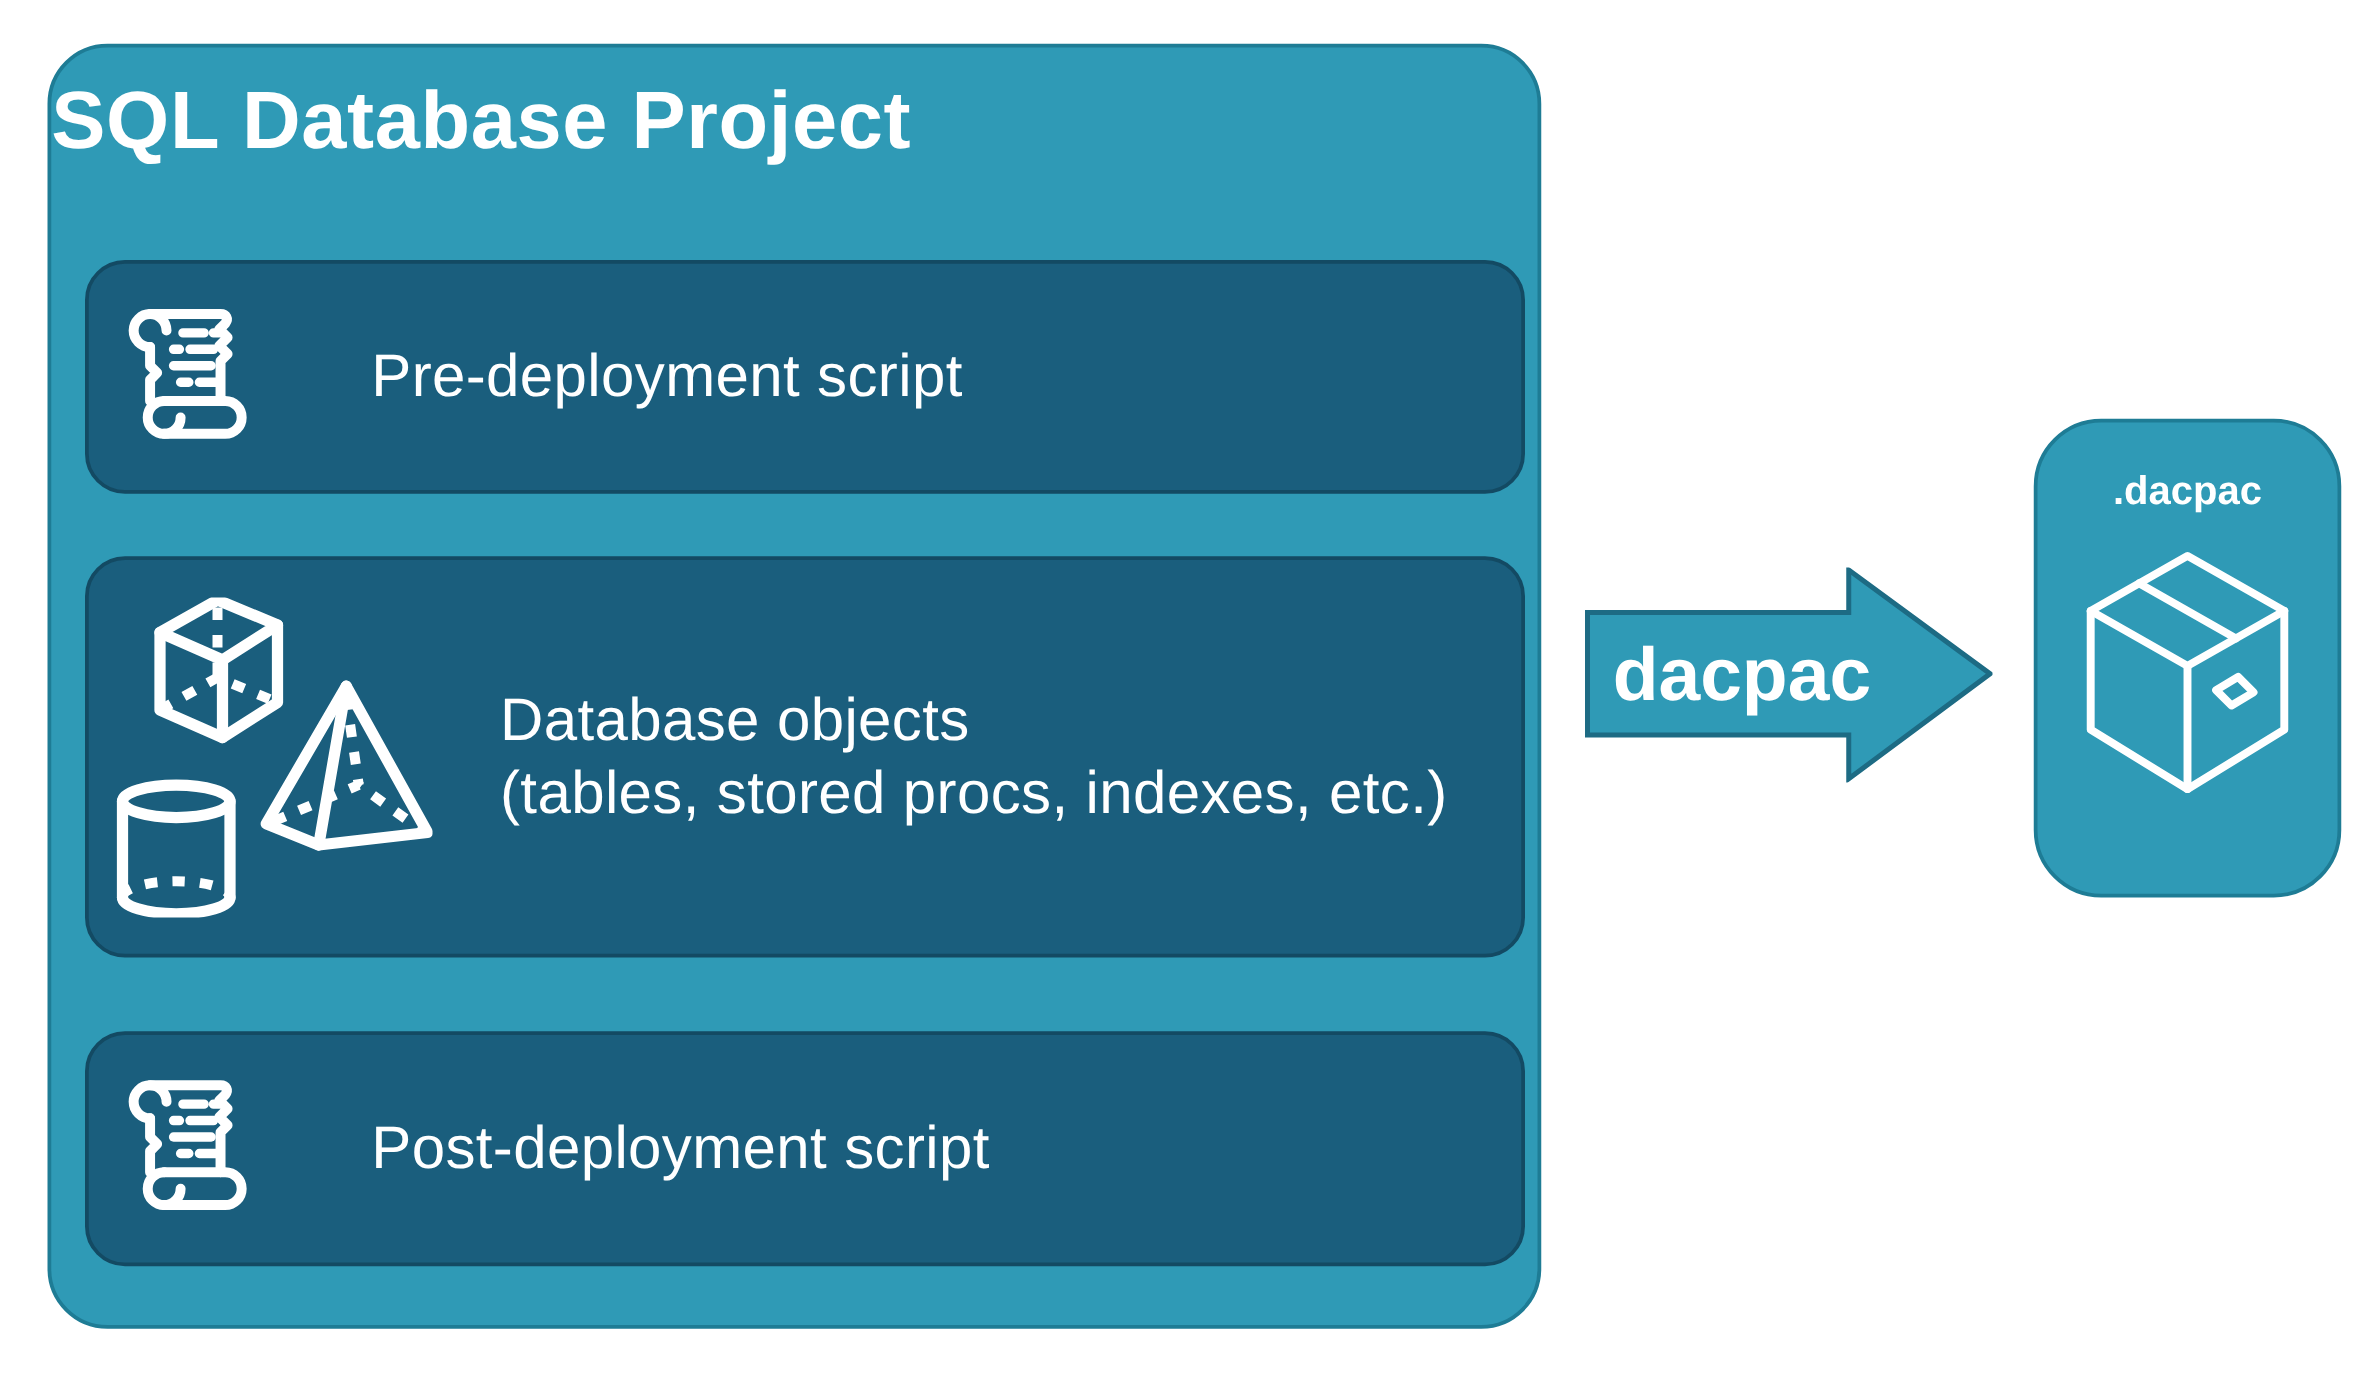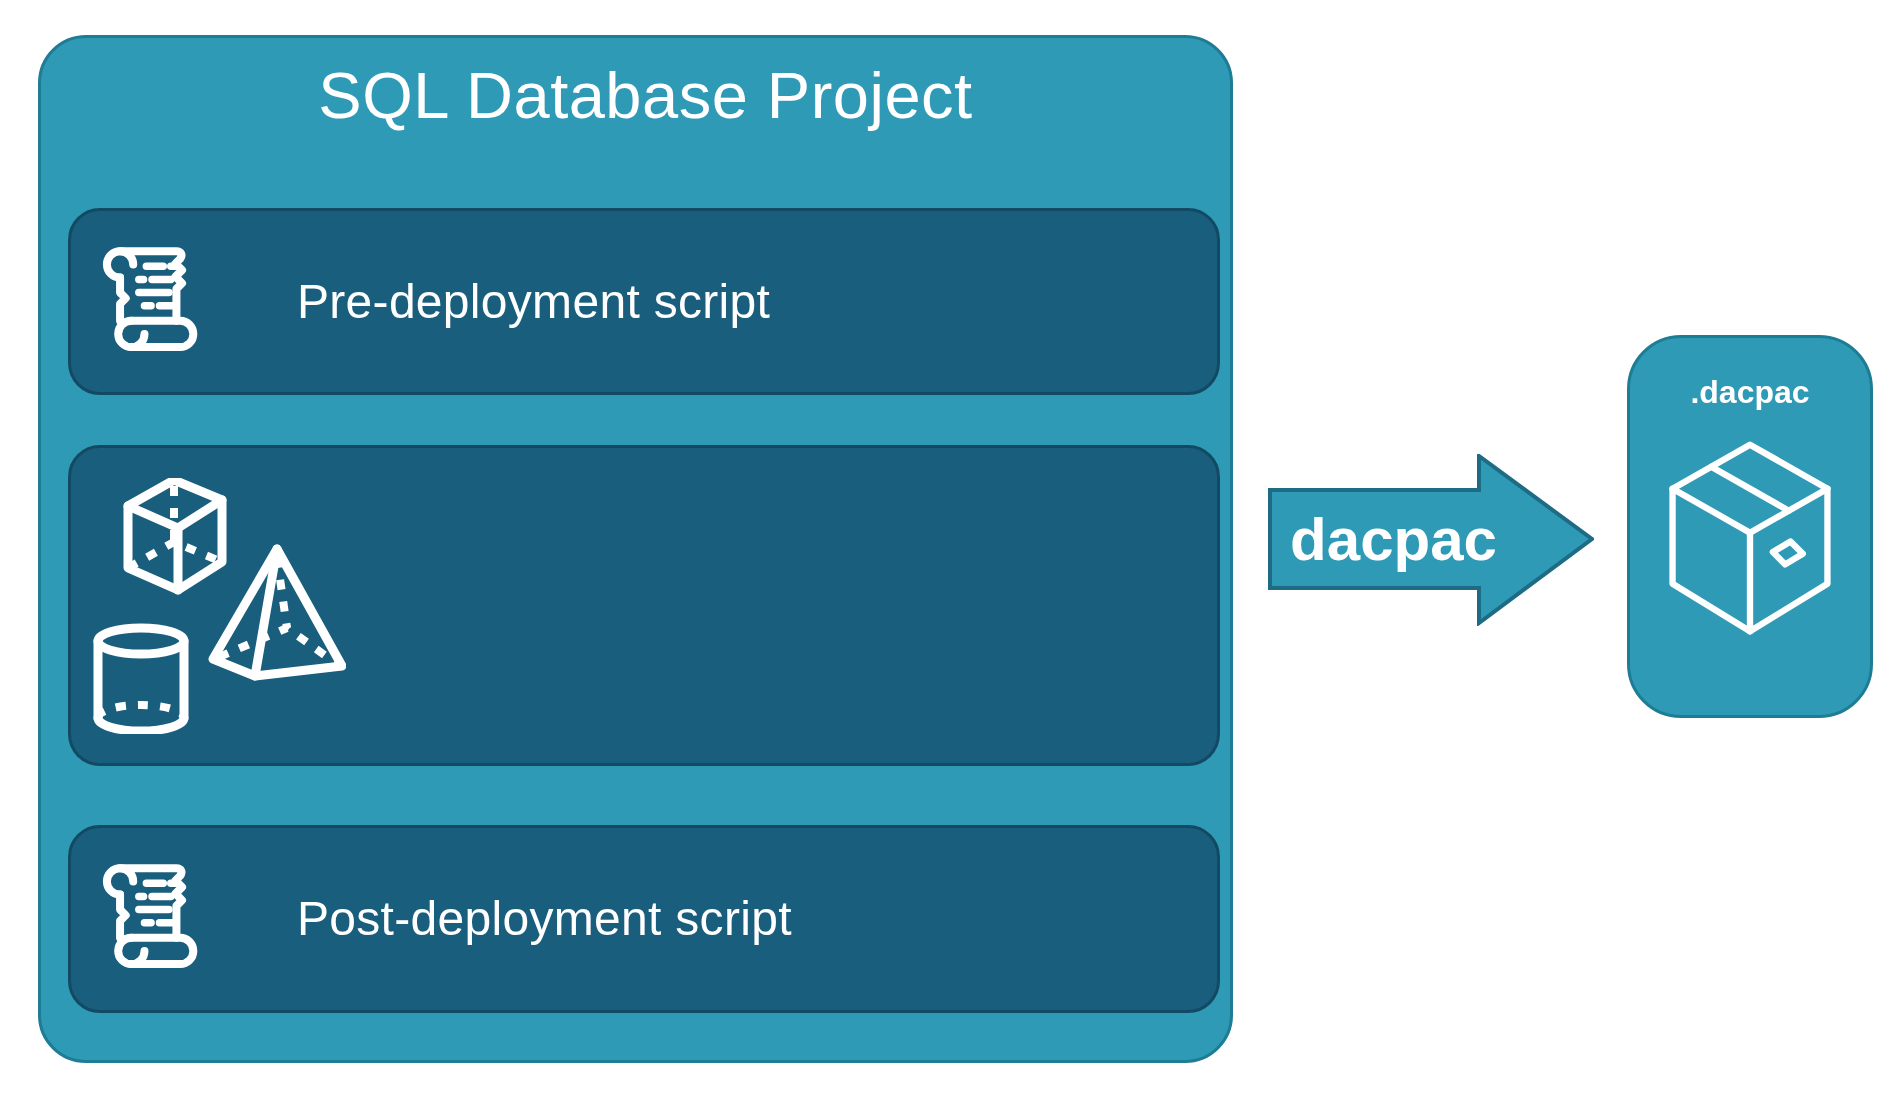--- a/index.html
+++ b/index.html
@@ -20,27 +20,26 @@
     position: absolute;
     left: 38px; top: 35px;
     width: 1195px; height: 1028px;
     background: var(--teal_fill, #2f9ab6);
     border: 3px solid var(--teal_border, #1e7c95);
     border-radius: 48px;
   }
   .project-title {
     position: absolute;
     left: 0; right: 0; top: 22px;
-    text-align: center;
+    text-align: left;
     font-size: 65px;
-    font-weight: 400;
+    font-weight: 700;
     line-height: 72px;
     color: var(--text, #ffffff);
     letter-spacing: 0.5px;
-    padding-left: 20px;
   }
 
   
   .row {
     position: absolute;
     left: 17px;
     width: 1152px;
     background: var(--row_fill, #1a5e7d);
     border: 3px solid var(--row_border, #134a63);
     border-radius: 32px;
@@ -181,20 +180,24 @@
               <ellipse cx="49" cy="163" rx="43" ry="13"></ellipse>
               <path d="M6,163 V240 M92,163 V240"></path>
               <path d="M6,240 A43,13 0 0 0 92,240"></path>
             </g>
             <g class="stroke dash" stroke-width="8">
               <path d="M6,240 A43,13 0 0 1 92,240"></path>
             </g>
           </g>
         </svg>
       </span>
+      <div class="row-label">
+        <div>Database objects</div>
+        <div>(tables, stored procs, indexes, etc.)</div>
+      </div>
     </div>
 
     <div class="row row-post">
       <span class="icon">
         <svg width="122" height="124" viewBox="0 0 120 132">
           <g class="stroke" stroke-width="8.5">
             <path d="M40,26 a14,14 0 1 0 -14,14"></path>
             <path d="M26,12 h60 c5,0 7,4 4,8 l-5,5 7,7 -7,7 7,7 -6,6 v34"></path>
             <path d="M26,40 v16 l6,6 -6,6 v18"></path>
             <path d="M38,86 h52 a14,14 0 0 1 0,28 h-52"></path>

